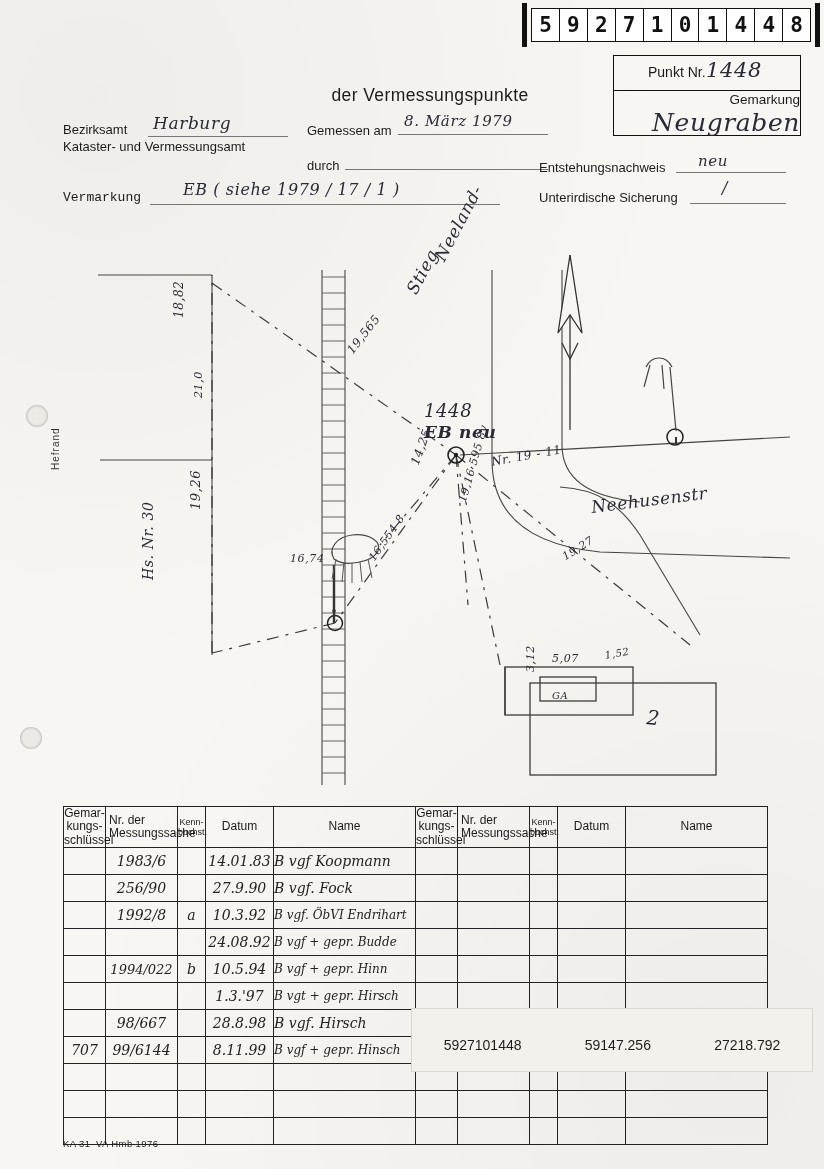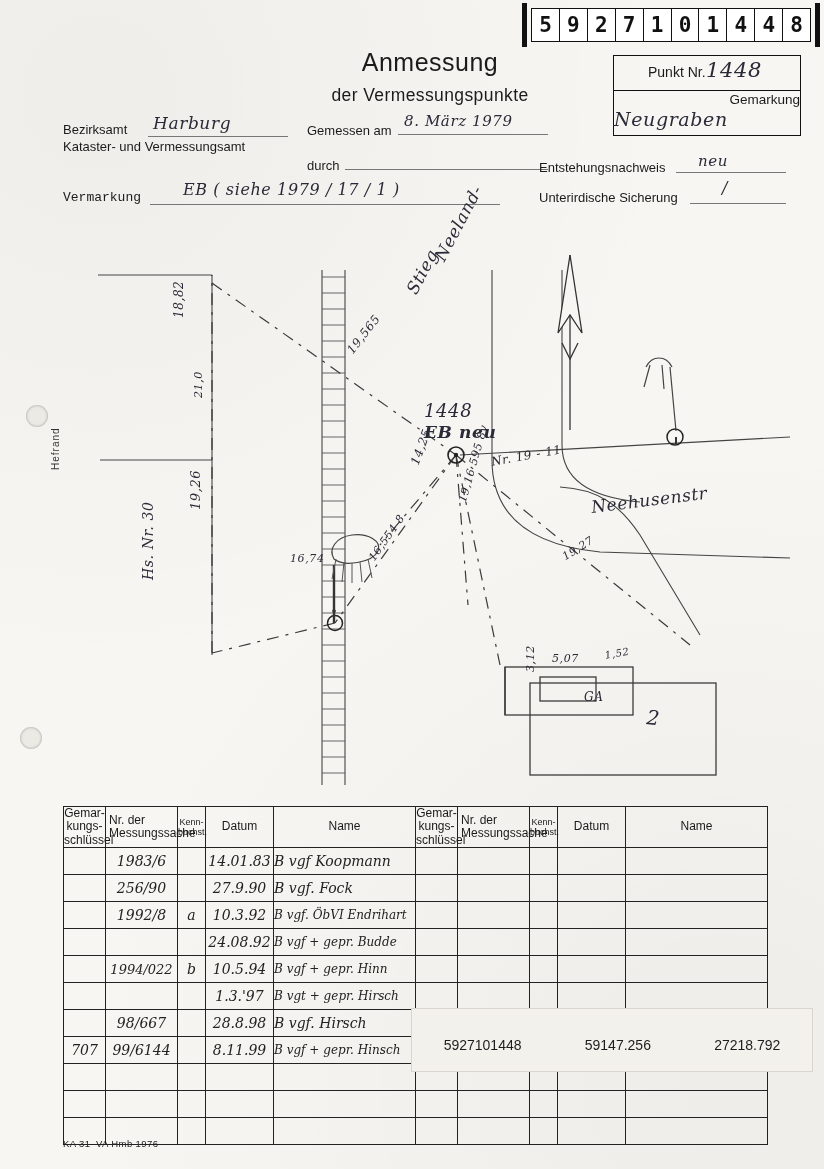--- a/index.html
+++ b/index.html
@@ -58,21 +58,21 @@
     position:absolute;left:613px;top:55px;width:186px;height:34px;
     border:1.5px solid #111;background:transparent;
   }
   .box-gemark{
     position:absolute;left:613px;top:89px;width:186px;height:46px;
     border:1.5px solid #111;border-top:none;
   }
   .box-punkt .t{position:absolute;left:8px;top:8px;font-size:14px;margin-left:26px;}
   .box-punkt .v{position:absolute;left:92px;top:2px;font-size:21px;}
   .box-gemark .t{position:absolute;left:0;right:0;top:3px;text-align:right;font-size:13.5px;}
-  .box-gemark .v{position:absolute;left:0;right:0;top:19px;text-align:left;font-size:19px;}
+  .box-gemark .v{position:absolute;left:0;right:0;top:19px;text-align:right;font-size:25px;}
   
   .fl{position:absolute;font-size:13px;}
   .fv{position:absolute;font-size:17px;}
   .uline{position:absolute;border-bottom:1px solid #777;height:0;}
   
   .sidetext{
     position:absolute;left:50px;top:470px;
     font-size:10px;letter-spacing:1px;
     transform:rotate(-90deg);transform-origin:left top;
     color:#333;
@@ -132,21 +132,20 @@
     <div class="dg">2</div>
     <div class="dg">7</div>
     <div class="dg">1</div>
     <div class="dg">0</div>
     <div class="dg">1</div>
     <div class="dg">4</div>
     <div class="dg">4</div>
     <div class="dg">8</div>
   </div>
 
-  <div class="title1 print">Anmessung</div>
   <div class="title2 print">der Vermessungspunkte</div>
 
   <div class="box-punkt">
     <span class="t print">Punkt Nr.</span>
     <span class="v hw">1448</span>
   </div>
   <div class="box-gemark">
     <span class="t print">Gemarkung</span>
     <span class="v hw">Neugraben</span>
   </div>
@@ -291,21 +290,21 @@
   <div class="stamp hw" style="left:456px;top:500px;font-size:11px;transform:rotate(-74deg);transform-origin:left top;">19,16 595 8v</div>
   <div class="stamp hw" style="left:290px;top:552px;font-size:11px;">16,74</div>
   <div class="stamp hw" style="left:366px;top:556px;font-size:11px;transform:rotate(-55deg);transform-origin:left top;">16,554 8</div>
   <div class="stamp hw" style="left:560px;top:552px;font-size:11px;transform:rotate(-32deg);transform-origin:left top;">19,27</div>
   <div class="stamp hw" style="left:552px;top:652px;font-size:11px;">5,07</div>
   <div class="stamp hw" style="left:604px;top:650px;font-size:10px;transform:rotate(-10deg);transform-origin:left top;">1,52</div>
   <div class="stamp hw" style="left:524px;top:672px;font-size:11px;transform:rotate(-90deg);transform-origin:left top;">3,12</div>
   <div class="stamp hw" style="left:648px;top:705px;font-size:20px;transform:rotate(6deg);transform-origin:left top;">2</div>
   <div class="stamp hw" style="left:140px;top:580px;font-size:14px;transform:rotate(-90deg);transform-origin:left top;">Hs. Nr. 30</div>
   <div class="stamp hw" style="left:490px;top:455px;font-size:12px;transform:rotate(-10deg);transform-origin:left top;">Nr. 19 - 11</div>
-  <div class="stamp hw" style="left:552px;top:690px;font-size:12px;margin-left:32px;">GA</div>
+  <div class="stamp hw" style="left:552px;top:690px;font-size:10px;">GA</div>
   <div class="stamp hw" style="left:296px;top:562px;font-size:11px;opacity:0;"></div>
 
   <div id="tables">
     <table class="reg" id="tblLeft">
       <colgroup>
           <col style="width:42px">
           <col style="width:72px">
           <col style="width:28px">
           <col style="width:68px">
           <col style="width:142px">

